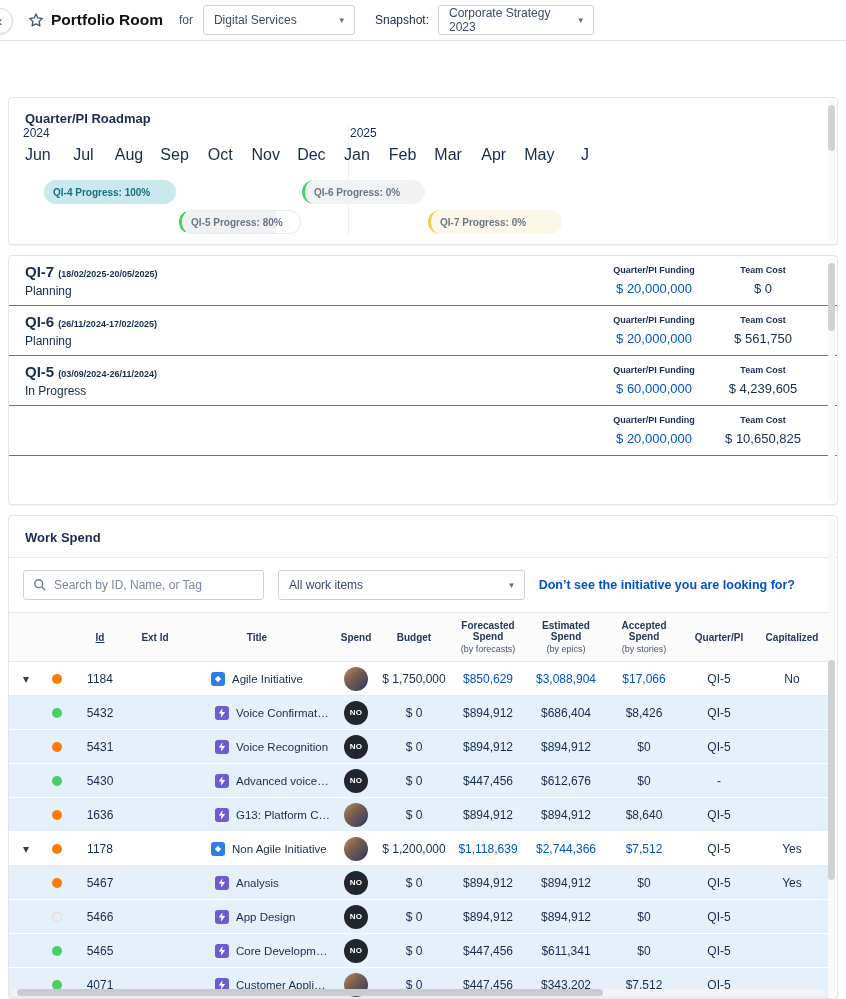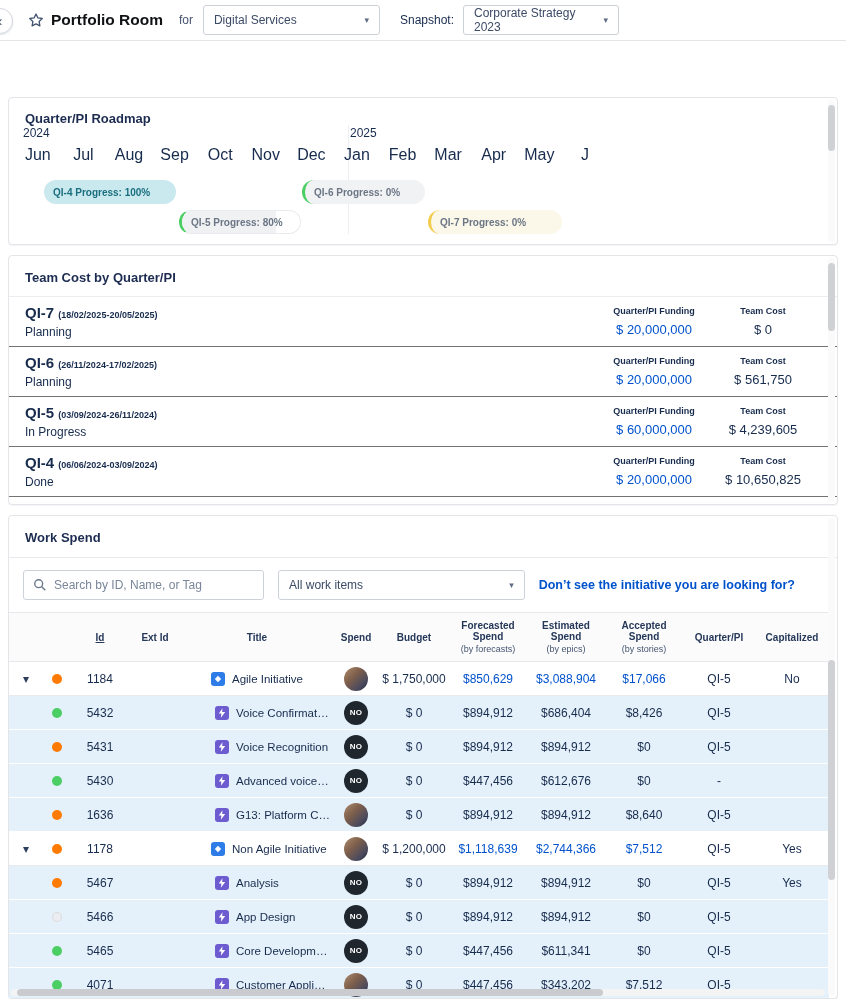--- a/index.html
+++ b/index.html
@@ -6,21 +6,21 @@
   html,body{width:846px;height:999px;overflow:hidden}
   body{font-family:"Liberation Sans",sans-serif;background:#fff;color:#172B4D;position:relative}
 
   
   .topbar{height:41px;border-bottom:1px solid #E4E5E9;display:flex;align-items:center;padding-left:28px;position:relative;background:#fff}
   .back-btn{position:absolute;left:-13px;top:8px;width:26px;height:26px;border-radius:50%;border:1px solid #D5D8DD;background:#fff;color:#44546F;font-size:14px;line-height:1;display:flex;align-items:center;justify-content:center;box-shadow:0 1px 2px rgba(9,30,66,.12);cursor:pointer}
   .star{display:flex;align-items:center;margin-right:7px;cursor:pointer}
   .app-title{font-size:15.5px;font-weight:700;color:#101214;margin-right:16px}
   .for-label{font-size:12px;color:#44546F;margin-right:10px}
   .select{height:30px;border:1px solid #CDD1D8;border-radius:3px;background:#fff;display:flex;align-items:center;justify-content:space-between;padding:0 10px;font-size:12px;color:#3B4A66;cursor:pointer}
-  .sel-portfolio{width:177px;margin-right:20px}
+  .sel-portfolio{width:152px;margin-right:20px}
   .snapshot-label{font-size:12px;color:#172B4D;margin-right:9px}
   .sel-snapshot{width:156px}
   .chevron{font-size:9px;color:#5E6C84;margin-left:8px}
 
   
   .panel{position:relative;margin:8px 8px;background:#fff;border:1px solid #E3E5E9;border-radius:4px;box-shadow:0 1px 1px rgba(9,30,66,.05);overflow:hidden}
   .panel-title{font-size:13px;font-weight:700;color:#1C2B50}
 
   
   .roadmap{margin-top:56px;height:148px}
@@ -149,21 +149,20 @@
       <div class="bar planned-yellow" style="left: 411px; width: 134px; top: 30px;">
         <span class="bar-label">QI-7 Progress: 0%</span>
       </div>
     </div>
   <div class="vscroll">
       <div class="vthumb" style="top:5px;height:46px"></div>
     </div>
 </section>
 
 <section class="panel teamcost">
-  <div class="panel-title">Team Cost by Quarter/PI</div>
   <div id="team-rows">
       <div class="team-row">
         <div class="tc-left">
        <div class="tc-name">QI-7 <span class="tc-dates">(18/02/2025-20/05/2025)</span></div>
        <div class="tc-status">Planning</div>
      </div>
      <div class="tc-right">
        <div class="tc-col">
          <div class="tc-label">Quarter/PI Funding</div>
          <div class="tc-fund">$ 20,000,000</div>
@@ -200,24 +199,20 @@
          <div class="tc-label">Quarter/PI Funding</div>
          <div class="tc-fund">$ 60,000,000</div>
        </div>
        <div class="tc-col tc-col2">
          <div class="tc-label">Team Cost</div>
          <div class="tc-cost">$ 4,239,605</div>
        </div>
      </div>
       </div>
       <div class="team-row">
-        <div class="tc-left">
-       <div class="tc-name">QI-4 <span class="tc-dates">(06/06/2024-03/09/2024)</span></div>
-       <div class="tc-status">Done</div>
-     </div>
      <div class="tc-right">
        <div class="tc-col">
          <div class="tc-label">Quarter/PI Funding</div>
          <div class="tc-fund">$ 20,000,000</div>
        </div>
        <div class="tc-col tc-col2">
          <div class="tc-label">Team Cost</div>
          <div class="tc-cost">$ 10,650,825</div>
        </div>
      </div>

